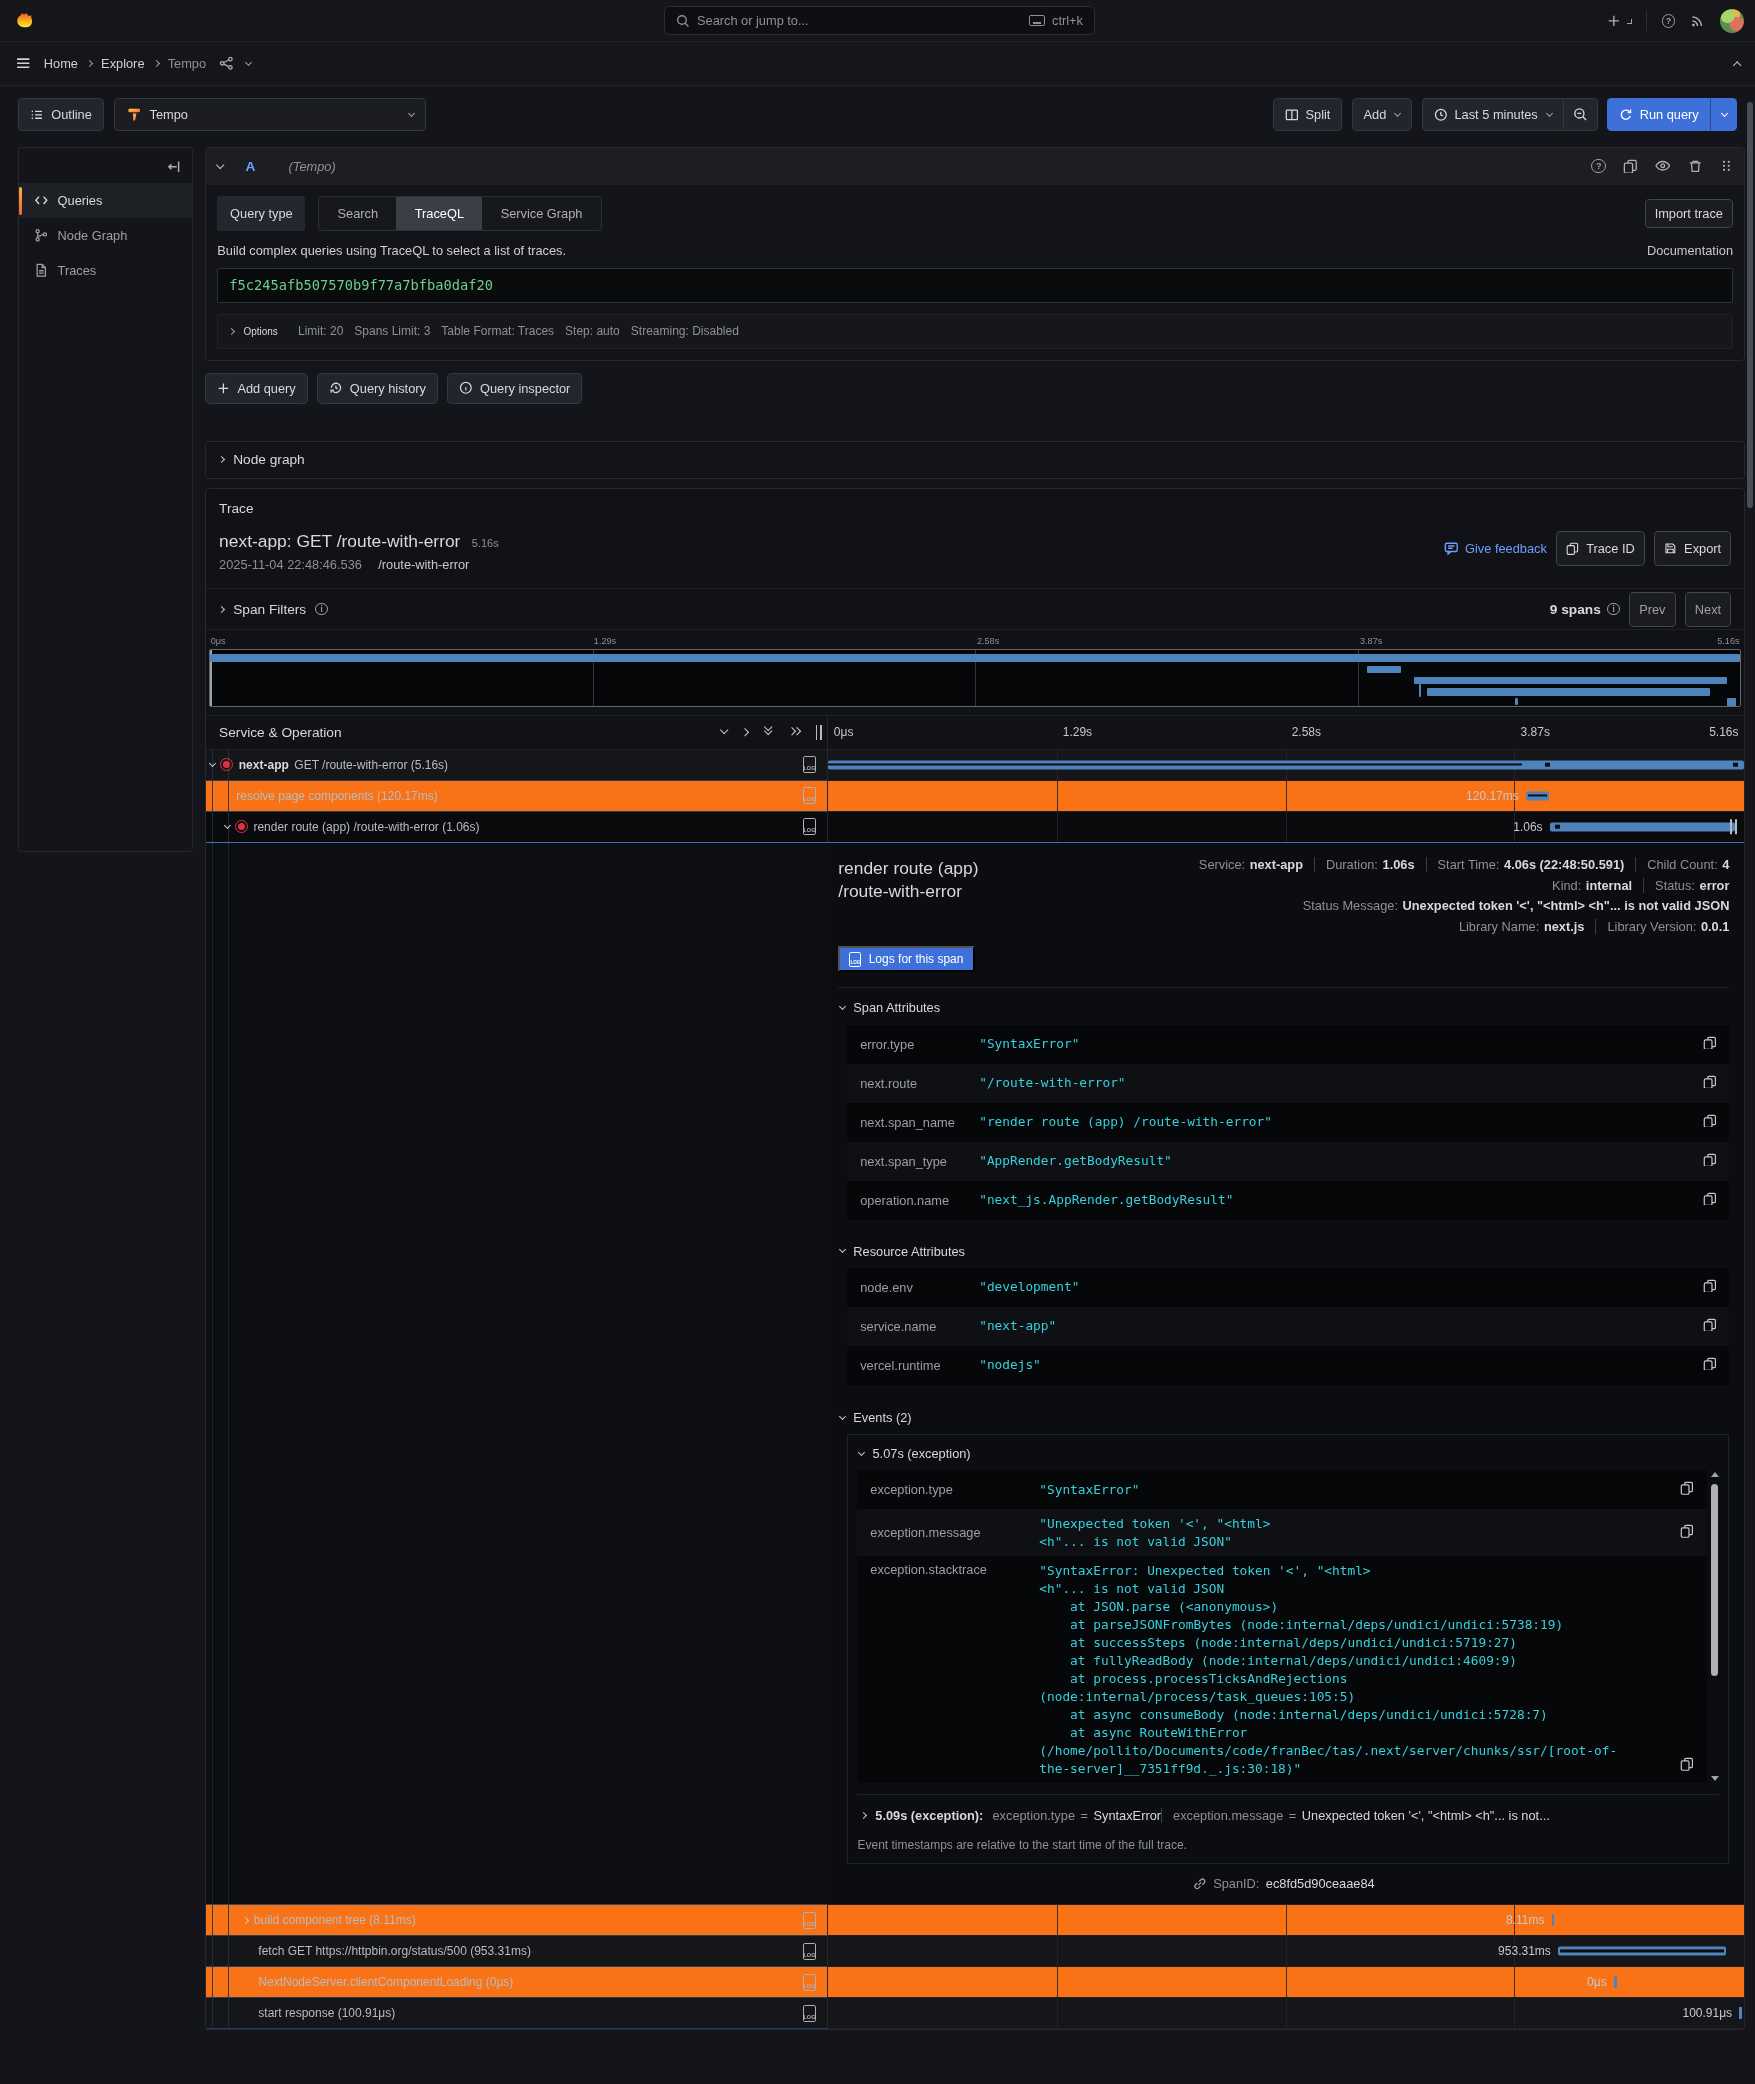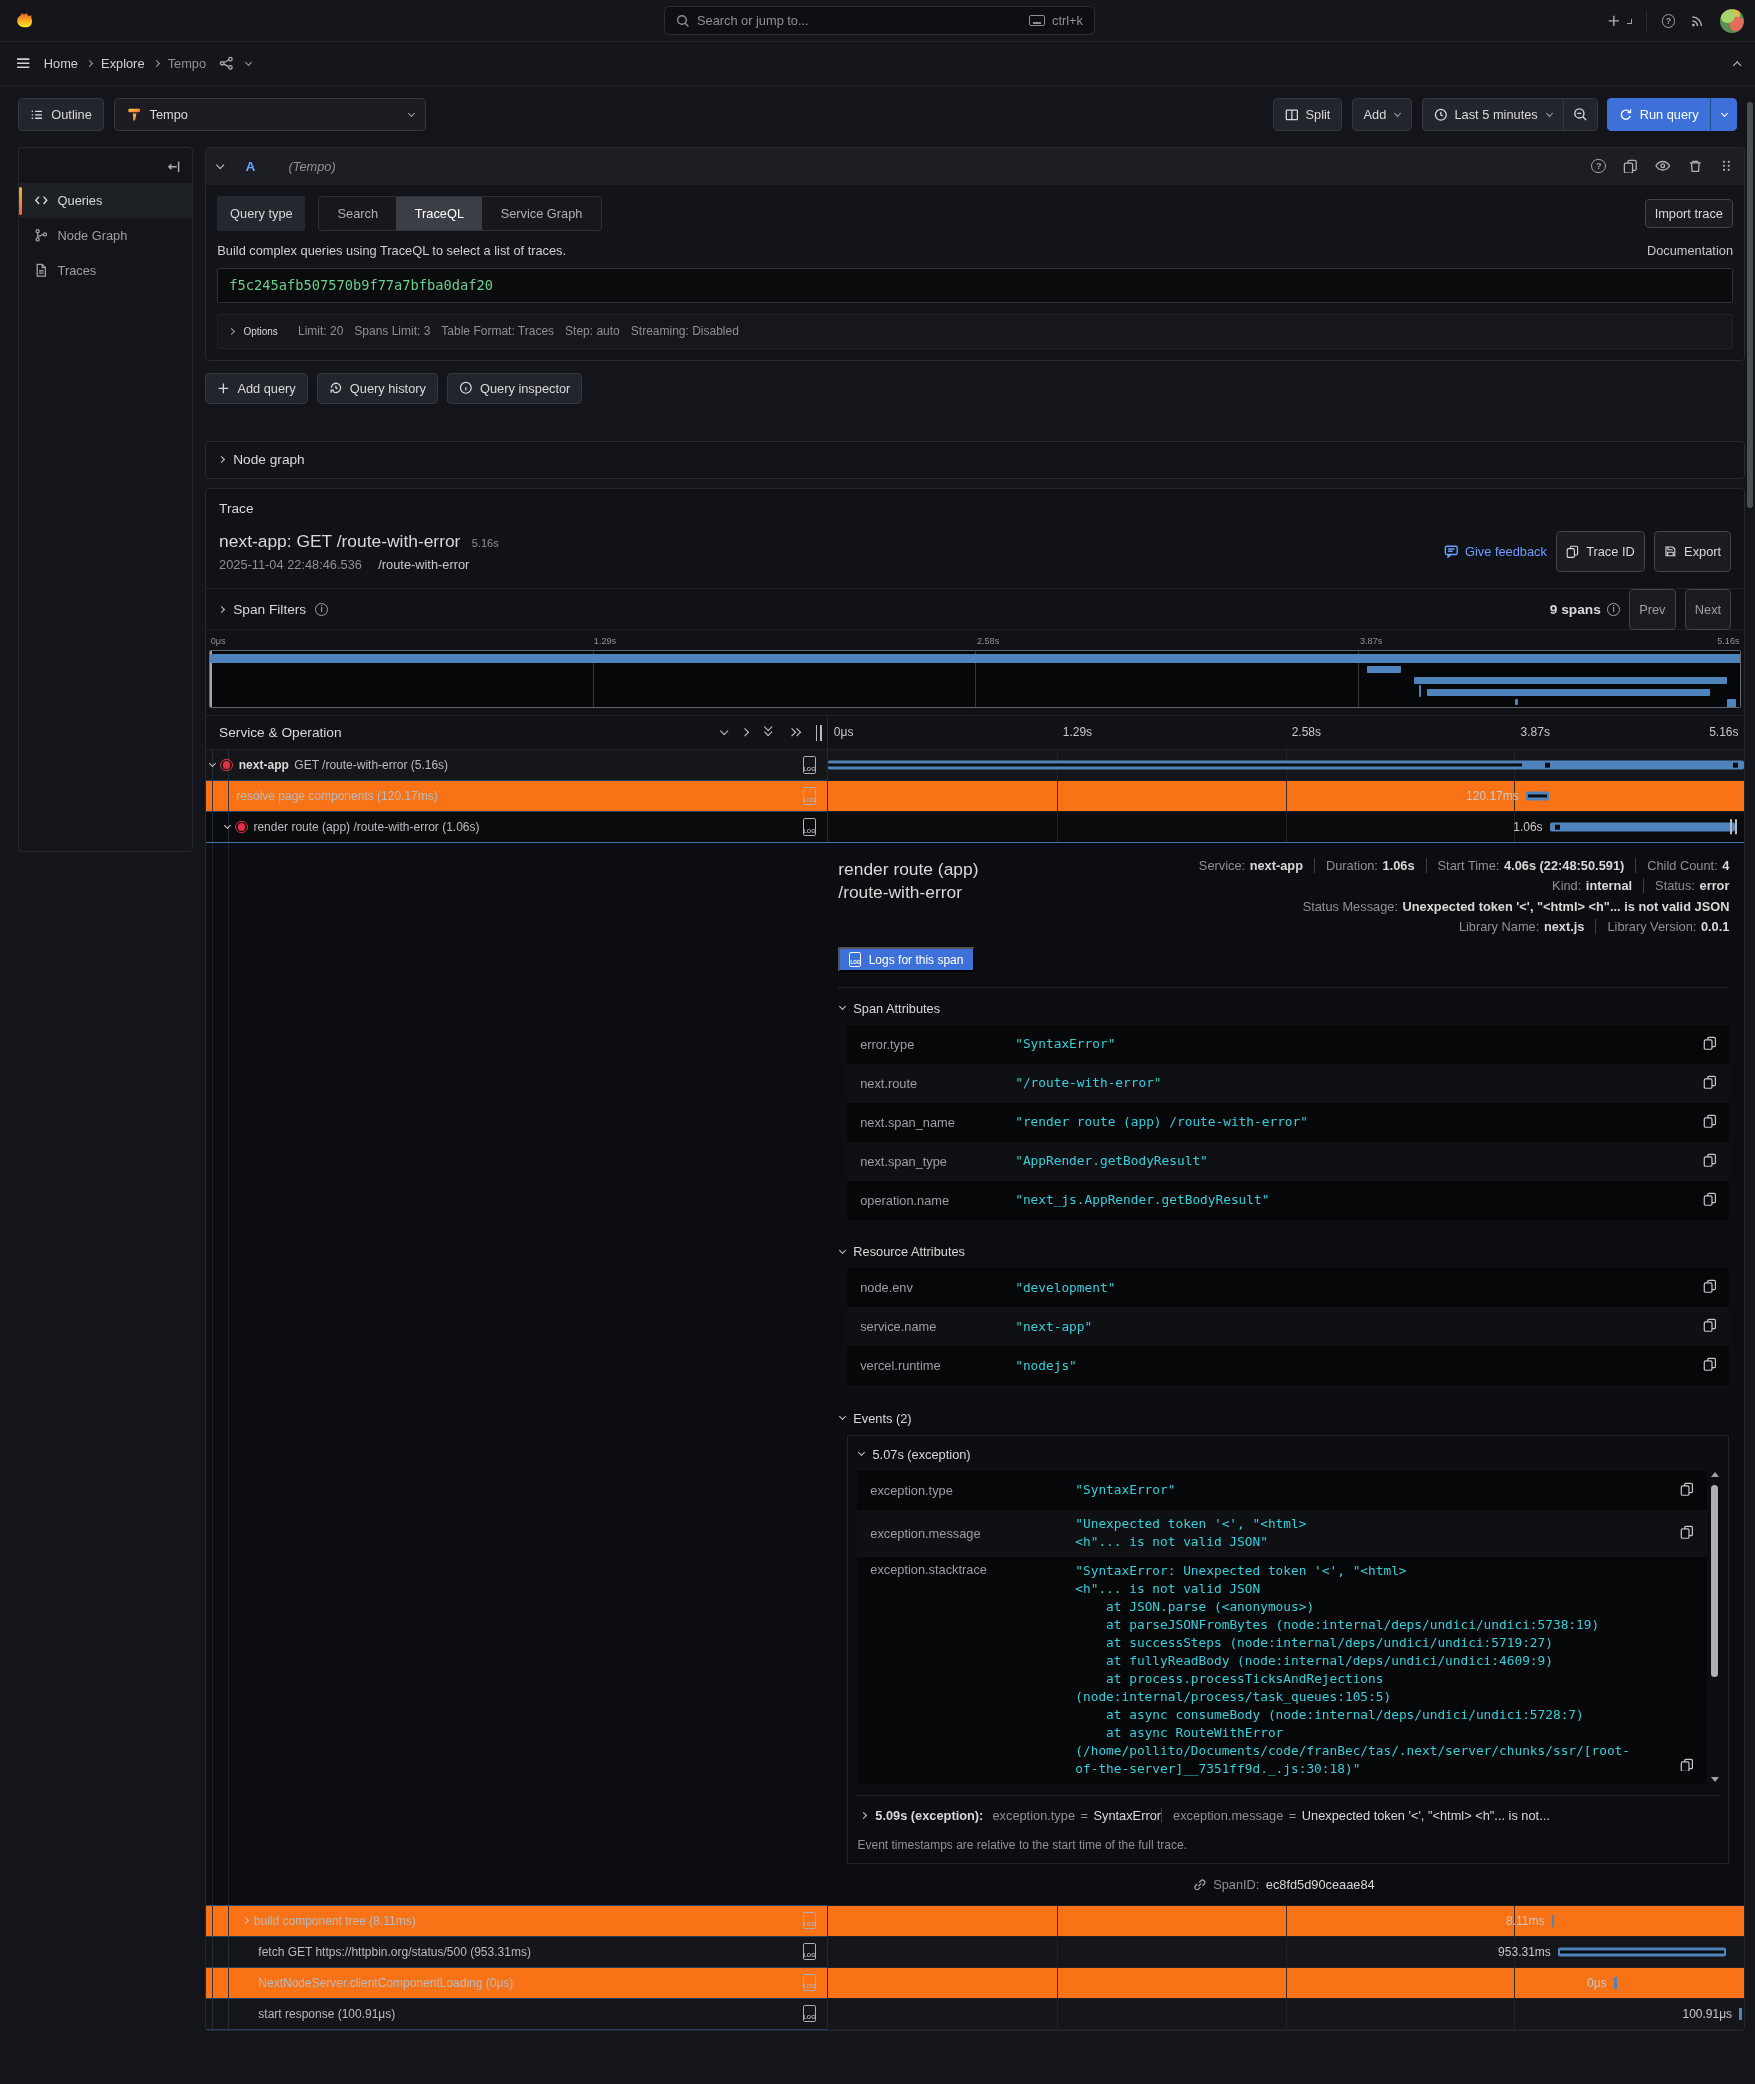--- a/index.html
+++ b/index.html
@@ -99,21 +99,21 @@
 
   
   #trace-card { background:#111217; }
   #trace-label { padding:12.8px 12.8px 0; font-size:13.7px; font-weight:500; }
   #trace-title-block { display:flex; align-items:flex-start; padding:14.6px 12.8px 9.1px;gap:32px; }
   #trace-title { font-size:17.4px; color:#d8d9da; }
   #trace-duration { font-size:11px; color:#8e9096; margin-left:7.3px; }
   #trace-sub { display:flex; gap:16.4px; font-size:12.8px; margin-top:4.6px; }
   #trace-actions { margin-left:auto; display:flex; align-items:center; gap:9.1px; }
   #give-feedback { color:#6e9fff; font-size:12.8px; display:flex; align-items:center; gap:6.4px; }
-  .btn.xs { height:41px; padding:0 9.1px; background:#1a1c21; border-color:#43464d; }
+  .btn.xs { height:35px; padding:0 9.1px; background:#1a1c21; border-color:#43464d; }
   #spanfilters-row { border-top:0.9px solid #1f2126; border-bottom:0.9px solid #1f2126; height:42px; display:flex; align-items:center; gap:9.1px; padding:0 12.8px; margin-top:7.3px; }
   #spanfilters-row .title { font-size:13.7px; font-weight:500; }
   #spanfilters-right { margin-left:auto; display:flex; align-items:center; gap:9.1px; }
   #span-count { font-size:13.7px; font-weight:bold; display:flex; align-items:center; gap:6.4px; }
 
   
   #minimap { padding:5.5px 2.7px 7.3px; }
   #minimap-ticks { position:relative; height:13.7px; font-size:9.1px; color:#8e9096; }
   #minimap-ticks span { position:absolute; top:0; }
   #minimap-canvas { position:relative; height:58px; background:#060708; border:0.9px solid #63666c; border-radius:1.8px; overflow:hidden; }
@@ -163,21 +163,21 @@
   .meta-line { display:flex; justify-content:flex-end; font-size:12.8px; }
   .meta-item { display:flex; gap:4.6px; white-space:nowrap; }
   .meta-item + .meta-item { border-left:0.9px solid #3a3d42; margin-left:11px; padding-left:11px; }
   .meta-item .ml { color:#8e9096; }
   .meta-item .mv { font-weight:bold; color:#d8d9da; }
   #logs-btn { margin-top:12.8px; height:25.6px; display:inline-flex; align-items:center; gap:7.3px; padding:0 9.1px; background:#3d71d9; border-radius:1.8px; color:#fff; font-size:12px; font-weight:500; }
   #logs-btn .logbtn { border-color:#fff; color:#fff; width:12px; height:14.6px; font-size:4.6px; }
   #detail-hr { border:none; border-top:0.9px solid #1f2126; margin:14.6px 0 11px; }
   .acc-header { display:flex; align-items:center; gap:8.2px; font-size:12.8px; font-weight:500; color:#d8d9da; margin:12.8px 0 9.1px 1.8px; }
   .attr-table { margin-left:9.1px; }
-  .attr-row { display:flex; align-items:center; min-height:39px; padding:5.5px 12.8px; font-size:12.8px; position:relative;gap:36px; }
+  .attr-row { display:flex; align-items:center; min-height:39px; padding:5.5px 12.8px; font-size:12.8px; position:relative; }
   .attr-row:nth-child(odd) { background:#060709; }
   .attr-row:nth-child(even) { background:#0e1014; }
   .attr-row .ak { width:119px; flex:none; color:#9d9fa5; }
   .attr-row .av { color:#37d0dc; font-family:"DejaVu Sans Mono", monospace; white-space:pre-wrap; overflow-wrap:anywhere; line-height:18px; }
   .attr-row .copy-wrap { margin-left:auto; color:#c7c8cc; align-self:center; }
   .attr-row.top-align { align-items:flex-start; }
   .attr-row.top-align .copy-wrap { align-self:flex-end; margin-bottom:3.7px; }
   .events-table .ak { width:169px; }
   .events-table .av { max-width:585px; }
 

